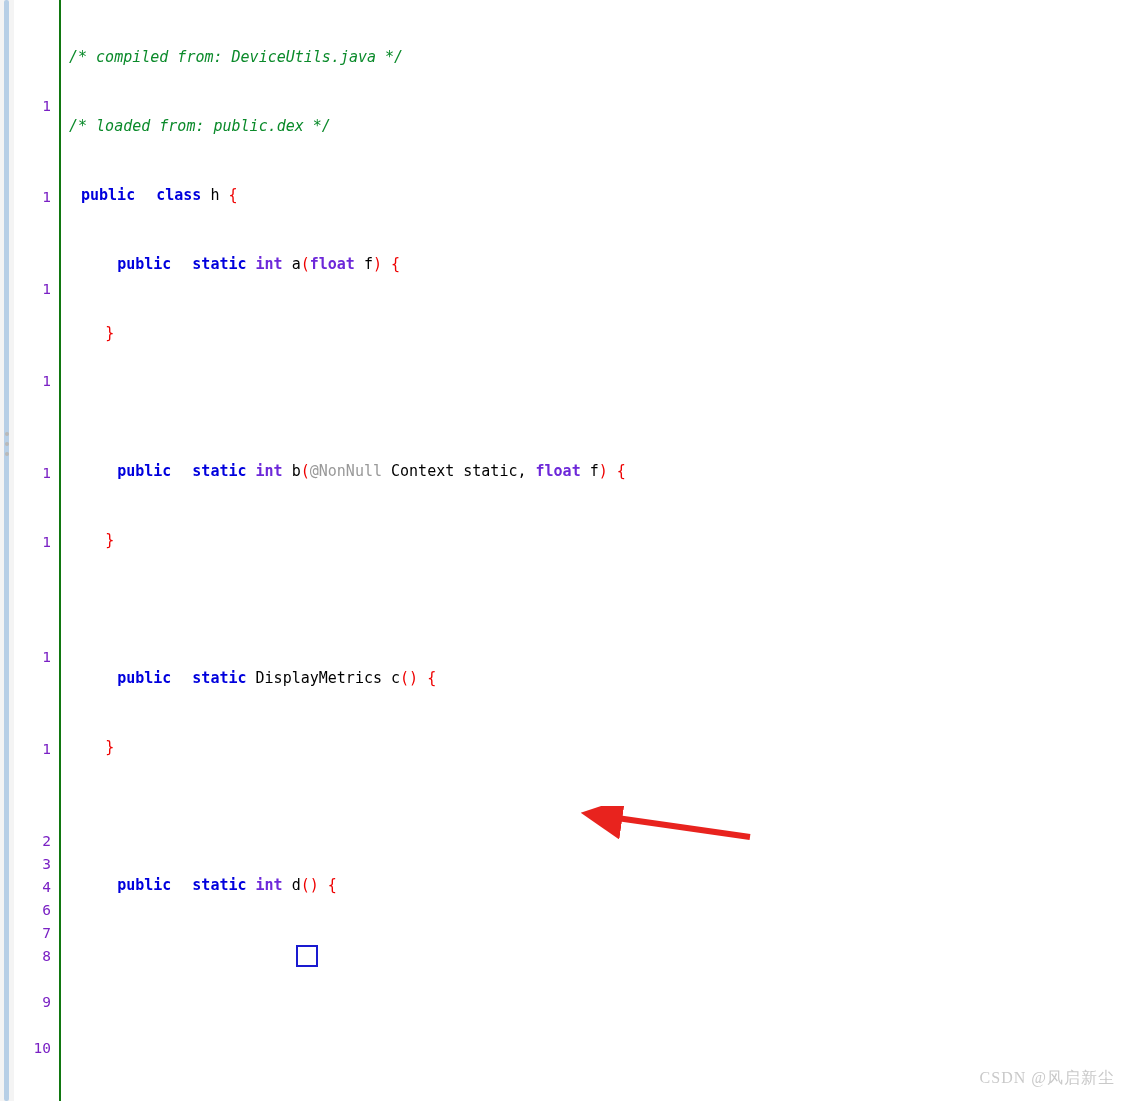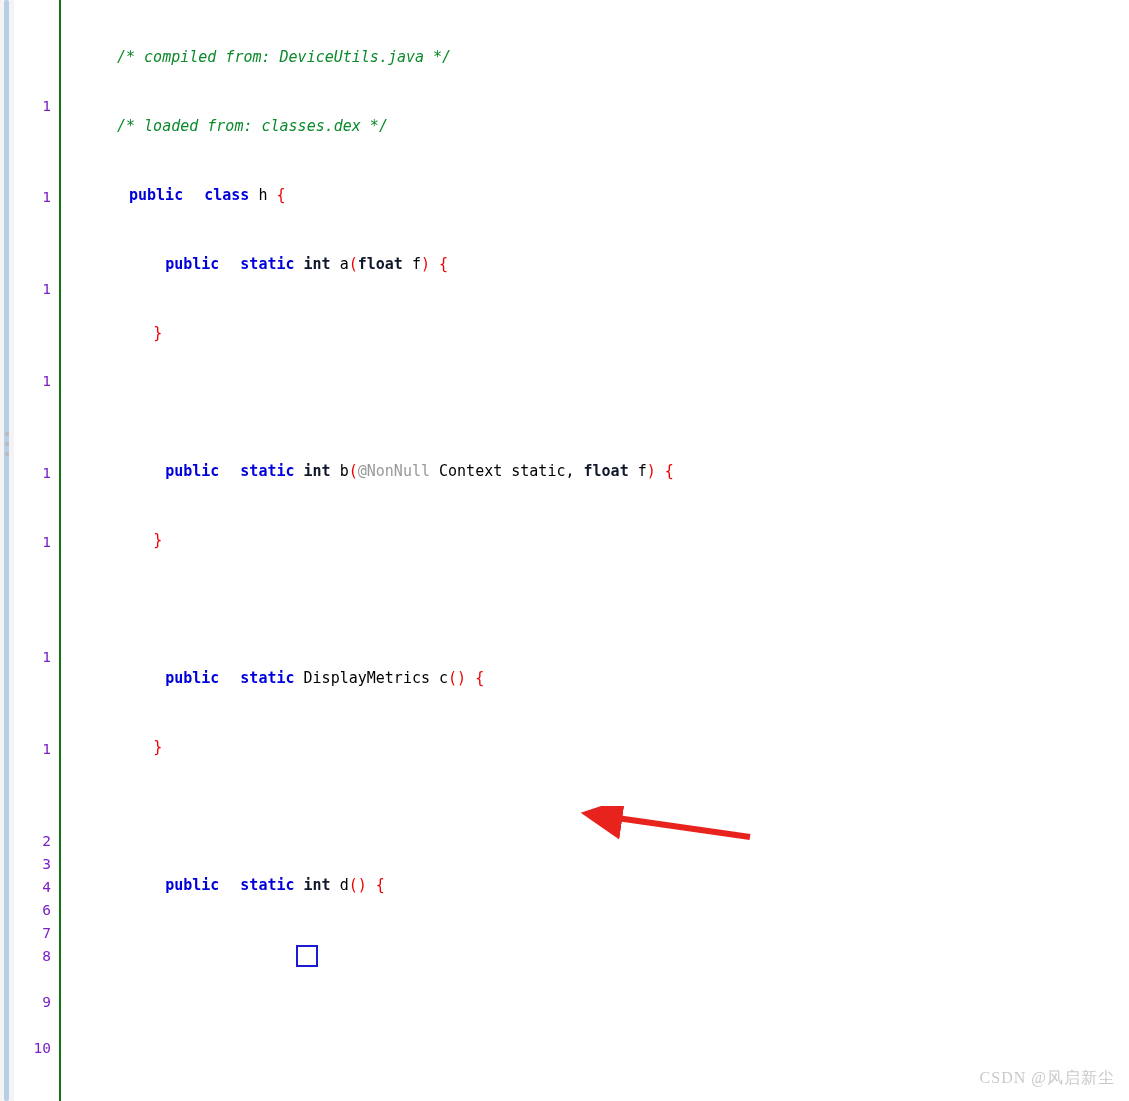--- a/index.html
+++ b/index.html
@@ -34,27 +34,27 @@
   }
   .gnum{
     position:absolute;right:8px;width:38px;text-align:right;
     color:#7a21c4;font-size:14.5px;line-height:23px;height:23px;
     font-family:"DejaVu Sans Mono","Liberation Mono",monospace;
   }
 
   
   #code{
     position:absolute;left:61px;top:0;right:0;height:781px;
-    font-size:15px;line-height:23px;white-space:pre;color:#000000;padding-left:48px;
+    font-size:15px;line-height:23px;white-space:pre;color:#000000;
   }
   .ln{height:23px;line-height:23px;padding-left:8px;position:relative;}
 
   
   .kw{color:#0000dd;font-weight:bold;margin-left:12px;}      
-  .prim{color:#0f172a;font-weight:bold;}                      
+  .prim{color:#6d28d9;font-weight:bold;}                      
   .pnc{color:#ee0000;}                      
   .cmt{color:#0a8a2a;font-style:italic;}    
   .ann{color:#999999;}                      
   .pl{color:#000000;}
 
   
   #cursor-box{
     position:absolute;left:296px;top:945px;width:22px;height:22px;
     border:2px solid #1a1ad0;box-sizing:border-box;
   }
@@ -99,21 +99,21 @@
   <div class="gnum" style="top:899px">6</div>
   <div class="gnum" style="top:922px">7</div>
   <div class="gnum" style="top:945px">8</div>
   <div class="gnum" style="top:991px">9</div>
   <div class="gnum" style="top:1037px">10</div>
 </div>
 <div id="gutter-rule"></div>
 
 <div id="code">
   <div class="ln"><span class="cmt">/* compiled from: DeviceUtils.java */</span></div>
-  <div class="ln"><span class="cmt">/* loaded from: classes.dex */</span></div>
+  <div class="ln"><span class="cmt">/* loaded from: public.dex */</span></div>
   <div class="ln"><span class="kw">public</span> <span class="kw">class</span> <span class="pl">h</span> <span class="pnc">{</span></div>
   <div class="ln">    <span class="kw">public</span> <span class="kw">static</span> <span class="prim">int</span> <span class="pl">a</span><span class="pnc">(</span><span class="prim">float</span> <span class="pl">f</span><span class="pnc">)</span> <span class="pnc">{</span></div>
   <div class="ln">    <span class="pnc">}</span></div>
   <div class="ln"> </div>
   <div class="ln">    <span class="kw">public</span> <span class="kw">static</span> <span class="prim">int</span> <span class="pl">b</span><span class="pnc">(</span><span class="ann">@NonNull</span> <span class="pl">Context static,</span> <span class="prim">float</span> <span class="pl">f</span><span class="pnc">)</span> <span class="pnc">{</span></div>
   <div class="ln">    <span class="pnc">}</span></div>
   <div class="ln"> </div>
   <div class="ln">    <span class="kw">public</span> <span class="kw">static</span> <span class="pl">DisplayMetrics c</span><span class="pnc">()</span> <span class="pnc">{</span></div>
   <div class="ln">    <span class="pnc">}</span></div>
   <div class="ln"> </div>

